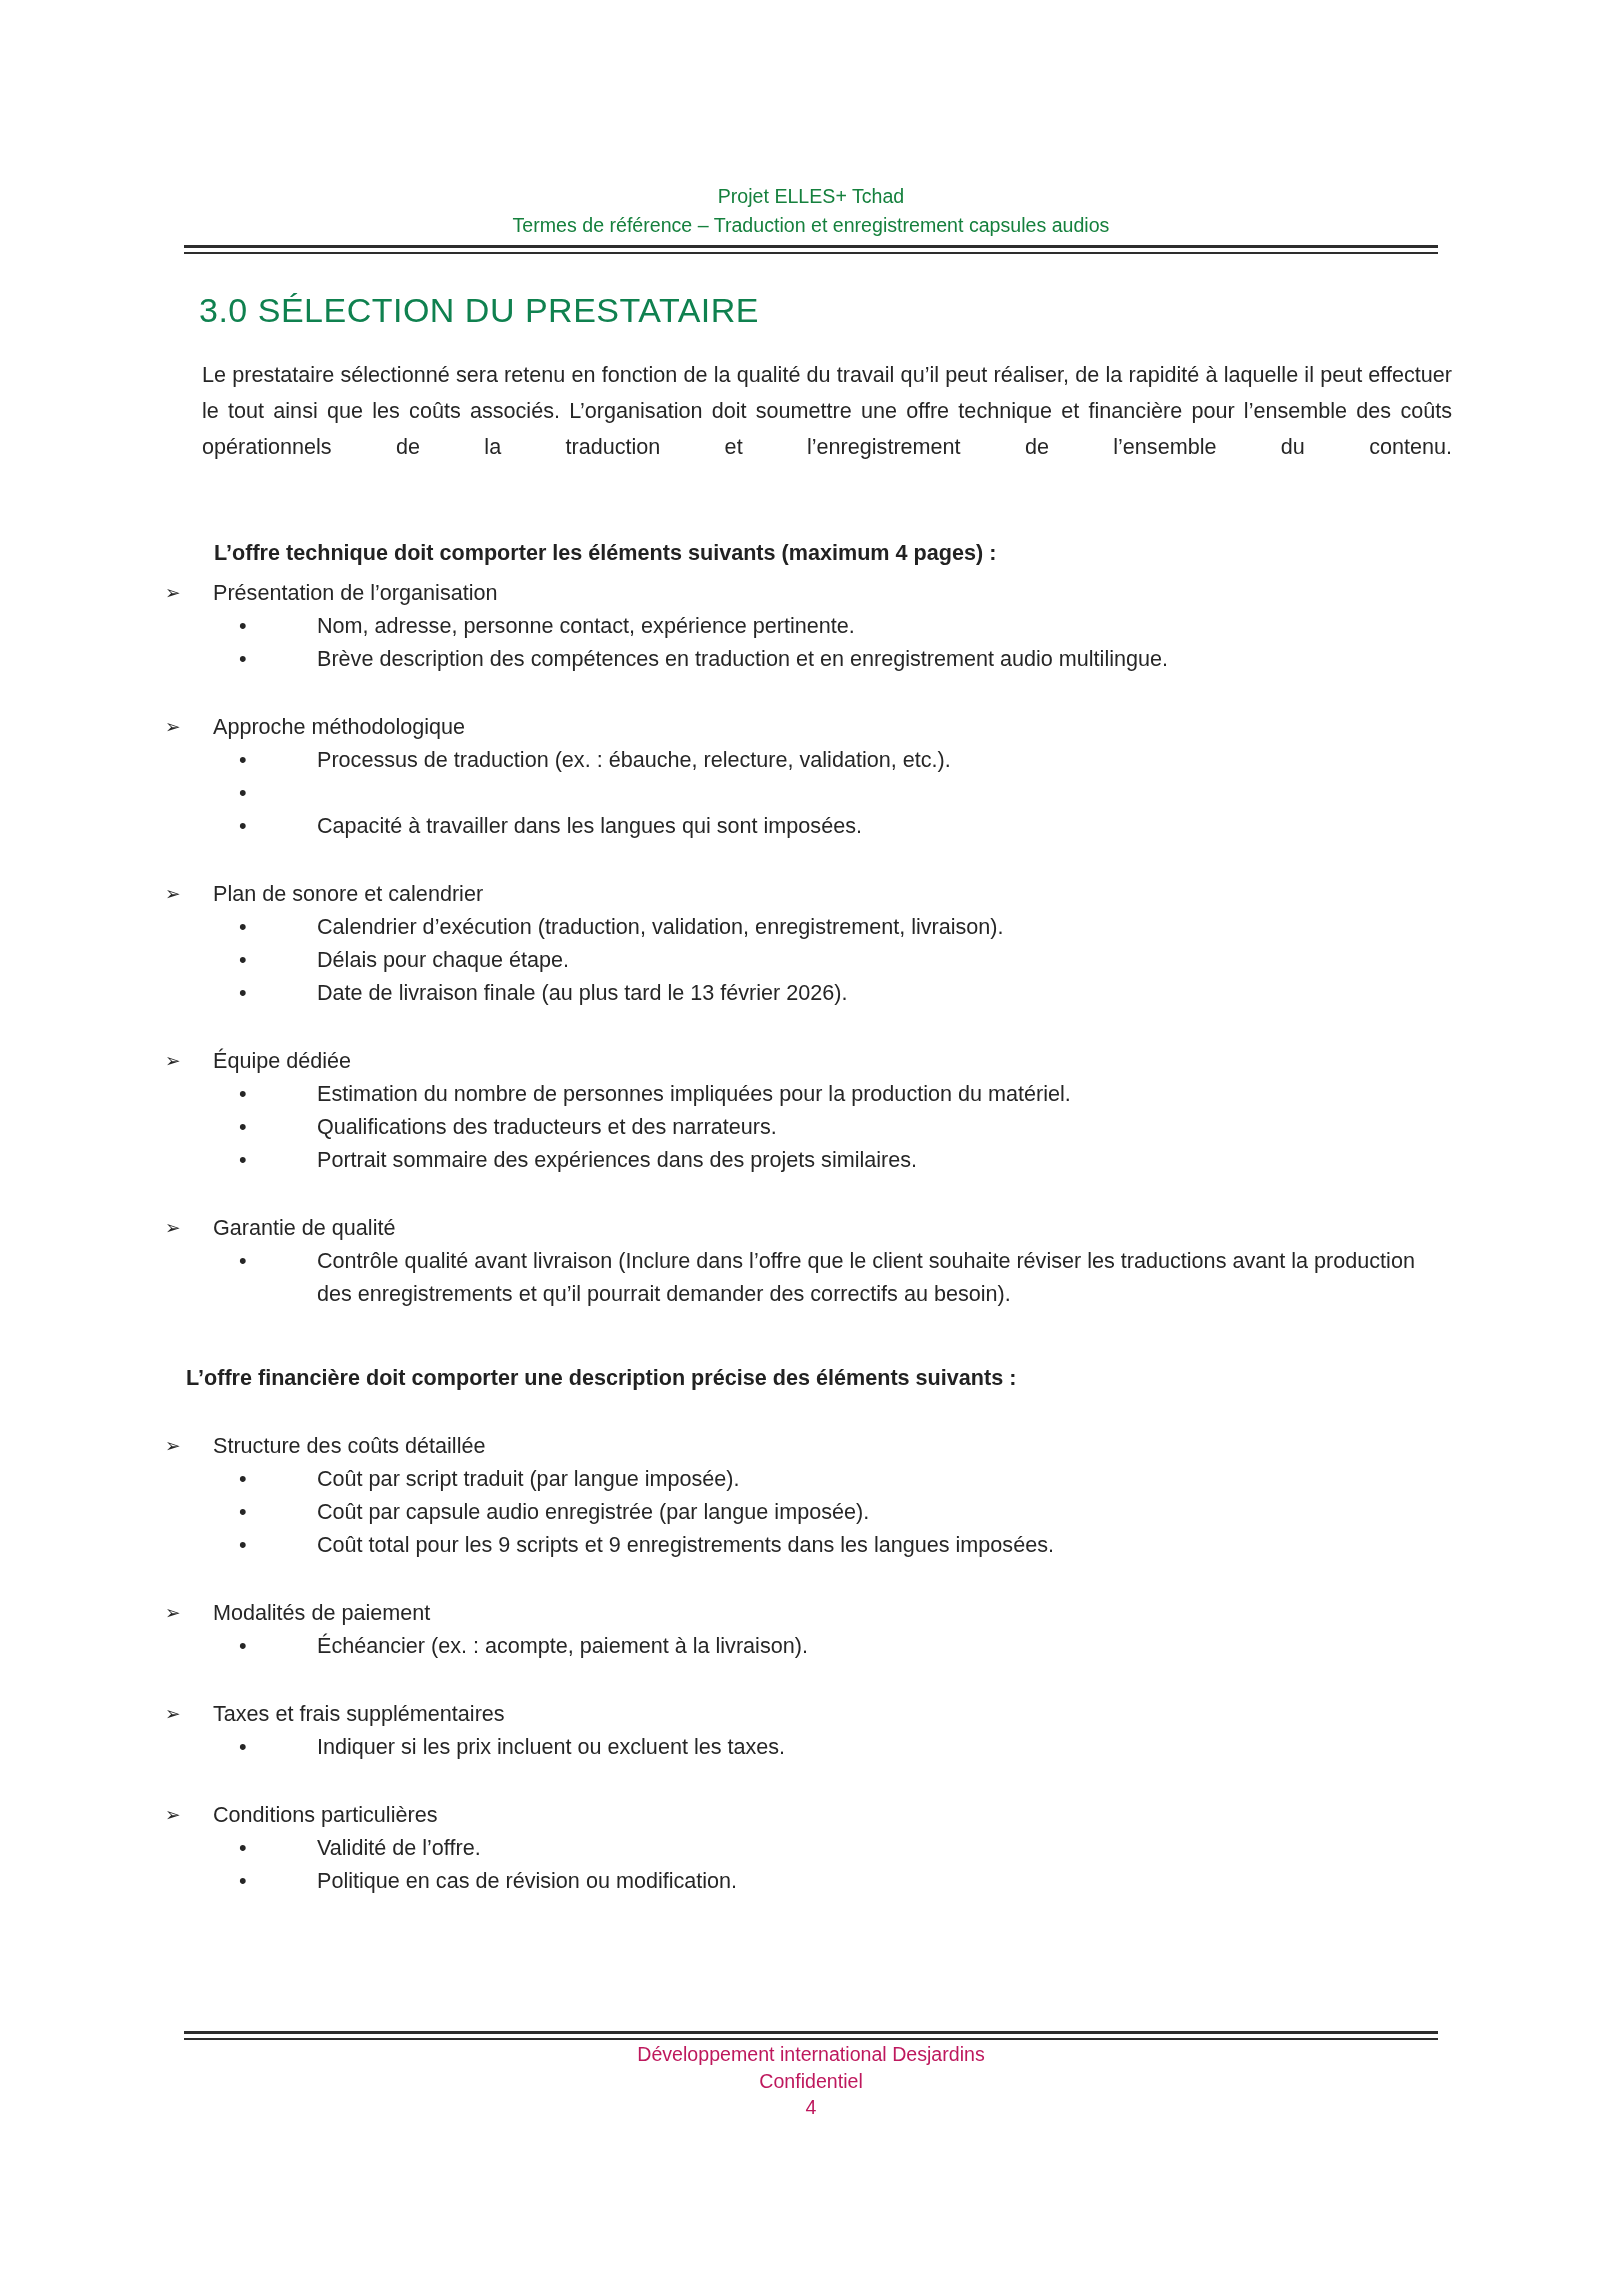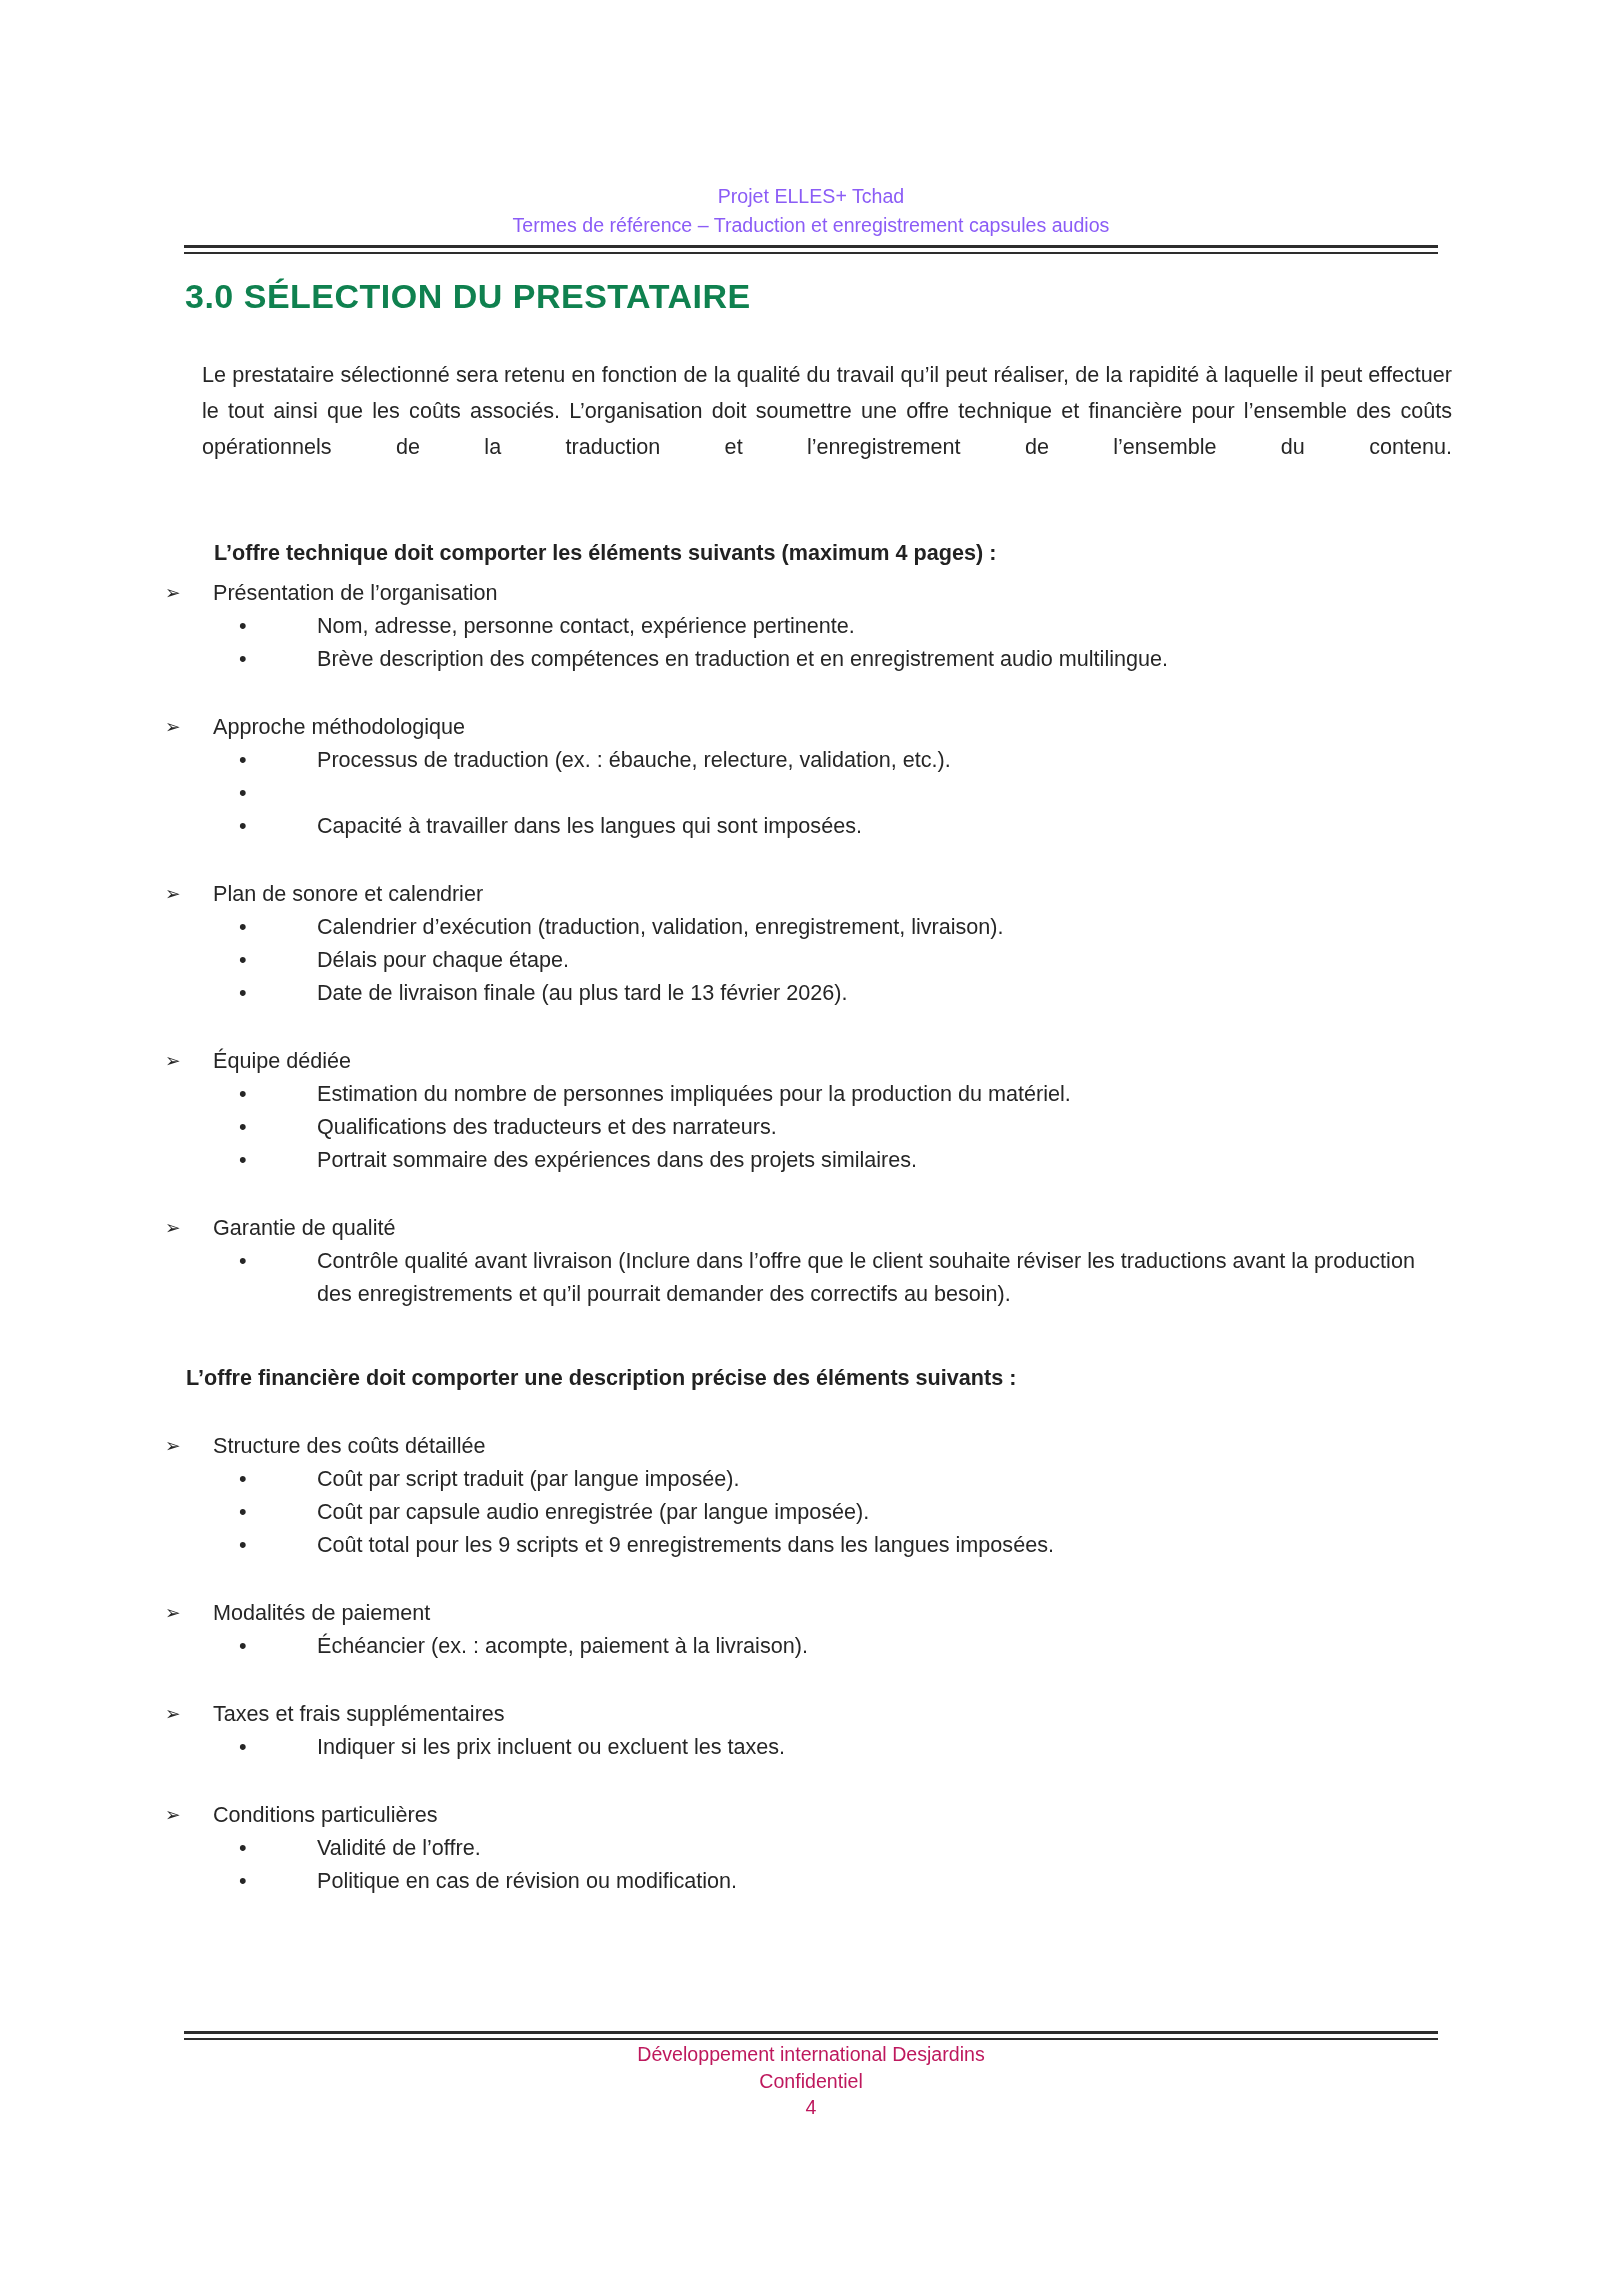--- a/index.html
+++ b/index.html
@@ -18,39 +18,39 @@
   }
   
   .header {
     position: absolute;
     top: 182px;
     left: 186px;
     width: 1250px;
     text-align: center;
     font-size: 19.6px;
     line-height: 29px;
-    color: #8b5cf6;
+    color: #15803d;
   }
   .double-rule {
     position: absolute;
     left: 184px;
     width: 1254px;
     height: 3.9px;
     border-top: 3.9px solid #2d2d2d;
     border-bottom: 2px solid #2d2d2d;
   }
   .header-rule { top: 245px; }
   
   .title {
     position: absolute;
     top: 277px;
     left: 185px;
-    margin: 0;
+    margin: 14px;
     font-size: 34px;
-    font-weight: bold;
+    font-weight: normal;
     letter-spacing: 0.5px;
     color: #0F814F;
   }
   
   .intro {
     position: absolute;
     top: 341px;
     left: 186px;
     width: 1250px;
     margin: 16px;

